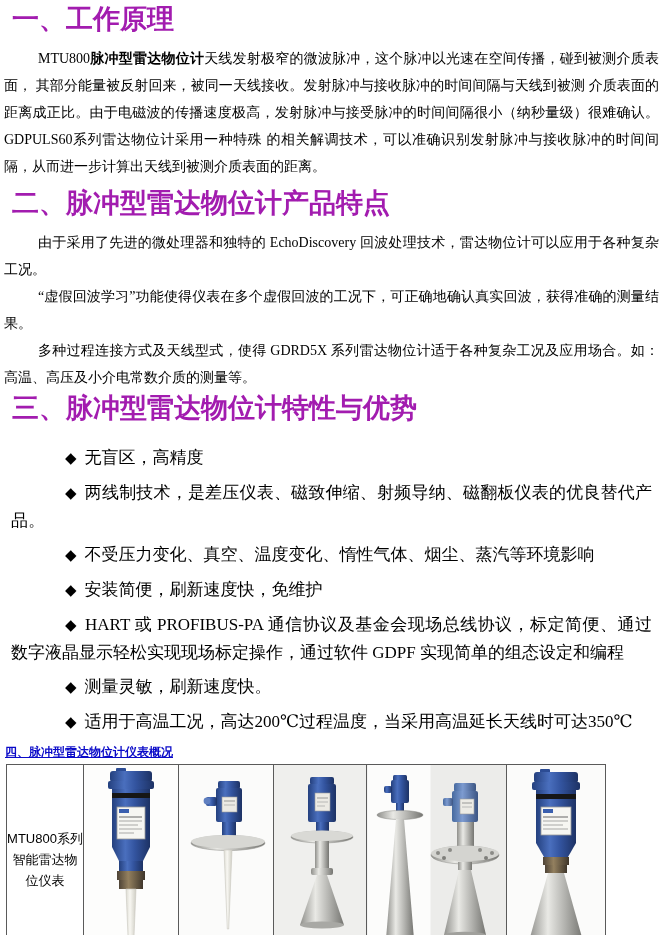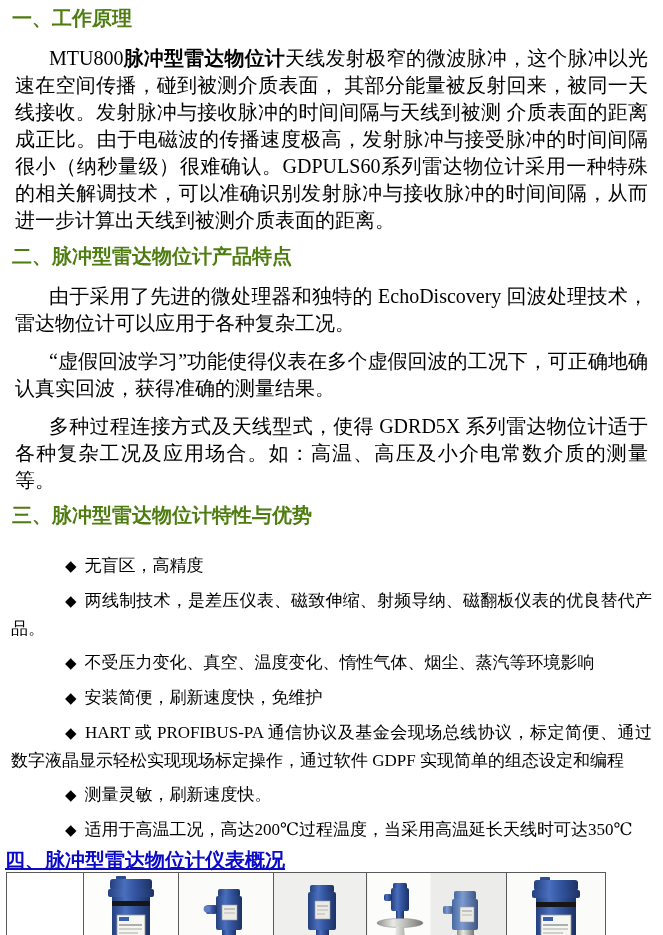--- a/index.html
+++ b/index.html
@@ -2,32 +2,32 @@
 <html><head>
 <meta charset="utf-8">
 <style>
   html,body{margin:0;padding:0;}
   body{
     width:663px;height:935px;overflow:hidden;background:#ffffff;color:#000;
     font-family:"Liberation Serif","DejaVu Serif",serif;
   }
   .page{box-sizing:border-box;width:663px;padding:8px 4px 0 4px;}
   .h-major{
-    font-family:Liberation Mono, monospace;
-    font-size:20px;font-weight:bold;color:#4d7c0f;
+    font-family:Liberation Sans, sans-serif;
+    font-size:27px;font-weight:bold;color:#a21caf;
     margin:0 0 14px 8px;line-height:23px;
   }
   .h-major.mt1{margin-top:12px;}
   .h-major.mt2{margin-top:6px;margin-bottom:24px;}
   .h-minor{
     font-family:"Liberation Sans","DejaVu Sans",sans-serif;
-    font-size:20px;font-weight:bold;color:#0a0ac8;
+    font-size:12px;font-weight:bold;color:#0a0ac8;
     text-decoration:underline;margin:4px 0 3px 1px;line-height:18px;
   }
-  p.para{margin:11px;font-size:20px;line-height:27px;text-indent:34px;text-align:justify;}
+  p.para{margin:0;font-size:14px;line-height:27px;text-indent:34px;text-align:justify;}
   p.para .bold-seg{font-weight:bold;}
   p.bullet{margin:7px;font-size:17px;line-height:27px;text-indent:54px;text-align:justify;}
   p.bullet .b{font-size:15px;margin-right:8px;}
   table.meter-table{
     border-collapse:collapse;table-layout:fixed;margin-left:2px;margin-top:2px;
   }
   table.meter-table td{
     border:1px solid #5a5a5a;padding:0;vertical-align:middle;text-align:center;
     height:188px;overflow:hidden;
   }

